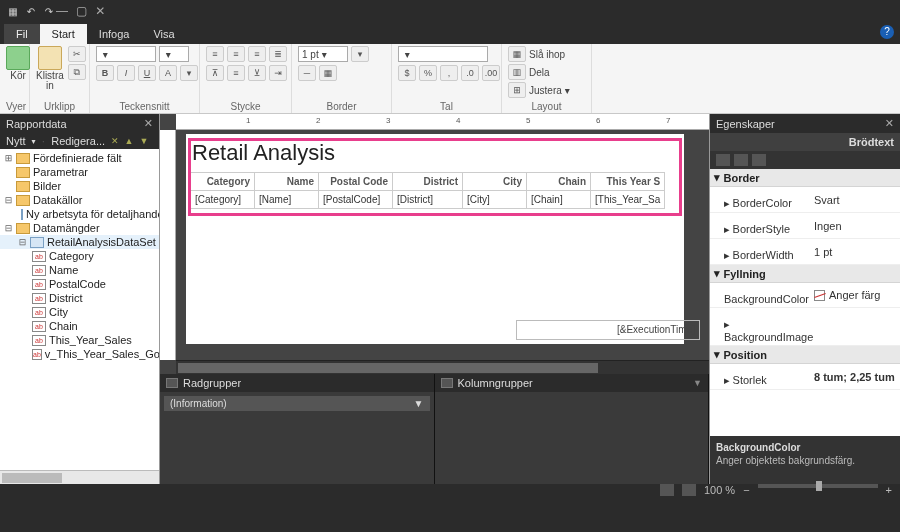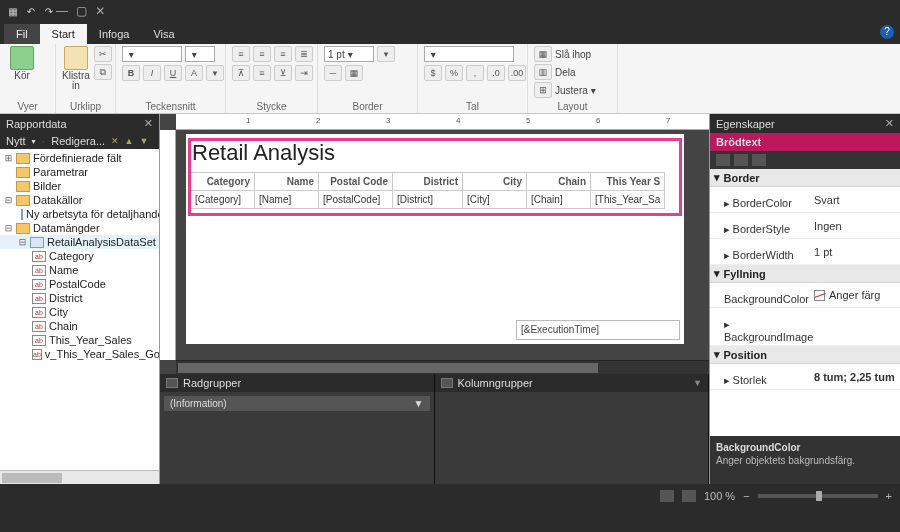--- a/index.html
+++ b/index.html
@@ -57,49 +57,49 @@
   .designbody { flex: 1; display: flex; overflow: hidden; }
   .rulerV { width: 16px; background: #fff; border-right: 1px solid #aaa; }
   .canvas { flex: 1; background: #444; position: relative; overflow: hidden; }
   .page { position: absolute; left: 10px; top: 4px; width: 498px; height: 210px; background: #fff; }
   .selrect { position: absolute; left: 2px; top: 4px; width: 494px; height: 78px; border: 3px solid #e83e8c; pointer-events: none; }
   .rtitle { position: absolute; left: 6px; top: 6px; font-size: 22px; color: #222; font-family: "Segoe UI Light", "Segoe UI", sans-serif; }
   .rtable { position: absolute; left: 4px; top: 38px; border-collapse: collapse; font-size: 10px; color: #444; }
   .rtable th, .rtable td { border: 1px solid #ccc; padding: 2px 4px; height: 18px; overflow: hidden; }
   .rtable th { font-weight: 600; text-align: right; color: #555; }
   .rtable td { color: #333; }
-  .footerbox { position: absolute; left: 330px; top: 186px; width: 164px; height: 20px; border: 1px solid #bbb; font-size: 10px; color: #444; padding: 3px 4px; }
+  .footerbox { position: absolute; left: 330px; top: 186px; width: 184px; height: 20px; border: 1px solid #bbb; font-size: 10px; color: #444; text-align: right; padding: 3px 4px; }
   .hscroll2 { height: 14px; background: #333; border-top: 1px solid #222; margin-left: 16px; position: relative; }
   .hscroll2 .thumb { position: absolute; left: 2px; top: 2px; width: 420px; height: 10px; background: #666; }
   .grppane { height: 110px; background: #2b2b2b; display: flex; flex-direction: column; }
   .grppane .hdrrow { display: flex; }
   .grppane .col { flex: 1; border-right: 1px solid #111; }
   .grppane .ghd { background: #2b2b2b; color: #ddd; padding: 3px 6px; display: flex; align-items: center; gap: 5px; font-size: 11px; }
   .grppane .ghd .ico { width: 12px; height: 10px; background: #555; border: 1px solid #777; }
   .grppane .ghd .caret { margin-left: auto; color: #888; font-size: 9px; }
   .grppane .body { flex: 1; display: flex; }
   .grppane .gcol { flex: 1; background: #3a3a3a; border-right: 1px solid #111; padding: 4px; }
   .grppane .item { background: #555; color: #ddd; padding: 2px 6px; font-size: 10px; display: flex; justify-content: space-between; align-items: center; width: 100%; }
   
   .props { width: 190px; background: #fff; color: #222; display: flex; flex-direction: column; }
-  .props .subhdr { background: #be185d; color: #ddd; padding: 3px 6px; font-size: 11px; font-weight: 600; }
+  .props .subhdr { background: #404040; color: #ddd; padding: 3px 6px; font-size: 11px; font-weight: 600; text-align: right; }
   .props .ptoolbar { background: #333; padding: 3px 6px; display: flex; gap: 4px; }
   .props .ptoolbar span { width: 14px; height: 12px; background: #555; display: inline-block; }
   .proplist { flex: 1; overflow: auto; font-size: 11px; }
   .proplist .cat { background: #e8e8e8; padding: 2px 4px; font-weight: 600; display: flex; align-items: center; gap: 4px; border-bottom: 1px solid #d4d4d4; }
   .proplist .row { display: flex; border-bottom: 1px solid #eee; }
   .proplist .row .k { width: 100px; padding: 10px 4px 2px 14px; color: #333; }
   .proplist .row .v { flex: 1; padding: 2px 4px; color: #333; display: flex; align-items: center; gap: 4px; }
   .proplist .swatch { width: 11px; height: 11px; border: 1px solid #888; display: inline-block; }
   .proplist .swatch.none { background: #fff; position: relative; }
   .proplist .swatch.none::after { content: ""; position: absolute; left: -1px; top: 4px; width: 12px; border-top: 1px solid #c33; transform: rotate(-20deg); }
   .propdesc { background: #333; color: #bbb; padding: 6px; font-size: 10px; height: 48px; }
   .propdesc .t { color: #ddd; font-weight: 600; display: block; margin-bottom: 2px; }
   
-  .status { height: 24px; background: #2b2b2b; display: flex; align-items: center; justify-content: flex-end; padding: 0 8px; gap: 8px; color: #bbb; font-size: 11px; }
+  .status { height: 24px; background: #2b2b2b; display: flex; justify-content: flex-end; padding: 0 8px; gap: 8px; color: #bbb; font-size: 11px; }
   .status .vbtn { width: 14px; height: 12px; background: #555; display: inline-block; }
   .status .slider { width: 120px; height: 4px; background: #555; position: relative; }
   .status .slider .knob { position: absolute; left: 58px; top: -3px; width: 6px; height: 10px; background: #aaa; }
 </style>
 </head>
 <body>
 
 <div class="titlebar">
   <div class="qat">
     <span>▦</span>
@@ -115,21 +115,21 @@
 
 <div class="tabs">
   <div class="tab file">Fil</div>
   <div class="tab active">Start</div>
   <div class="tab">Infoga</div>
   <div class="tab">Visa</div>
   <div class="help">?</div>
 </div>
 
 <div class="ribbon">
-  <div class="group" style="width:56px">
+  <div class="group" style="width:30px">
     <div class="buttons">
       <div class="bigbtn">
         <div class="ico" style="background:#8dd08d;border-color:#5aa85a"></div>
         <div class="txt">Kör</div>
       </div>
     </div>
     <div class="label">Vyer</div>
   </div>
   <div class="group" style="width:60px">
     <div class="buttons">

